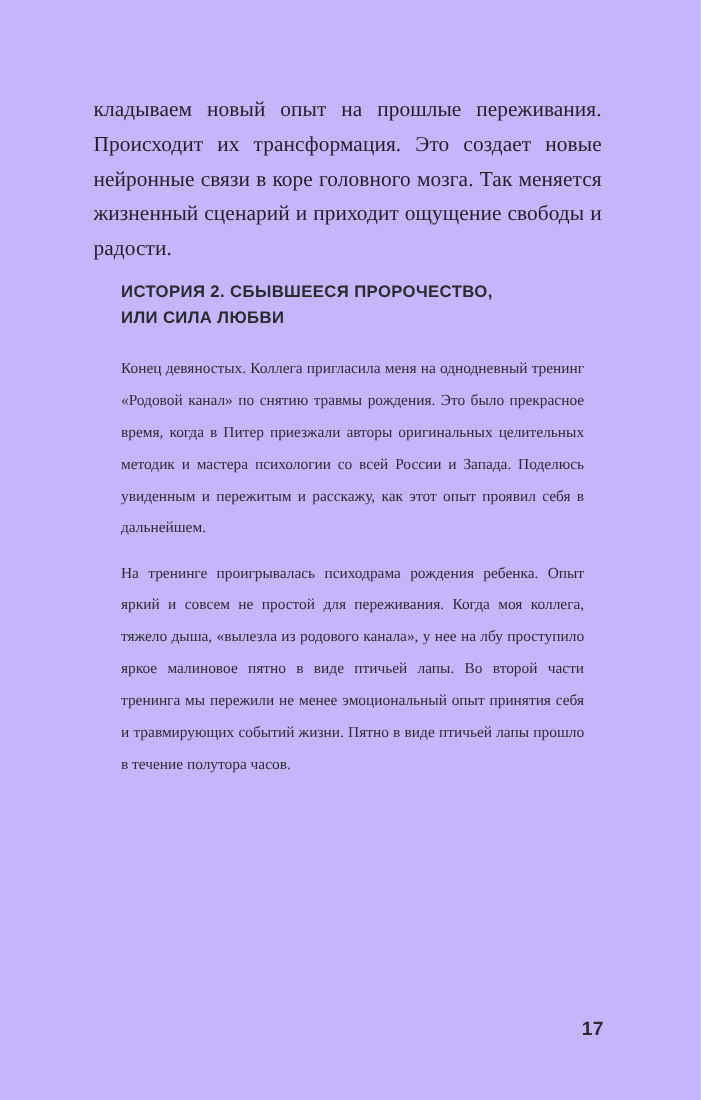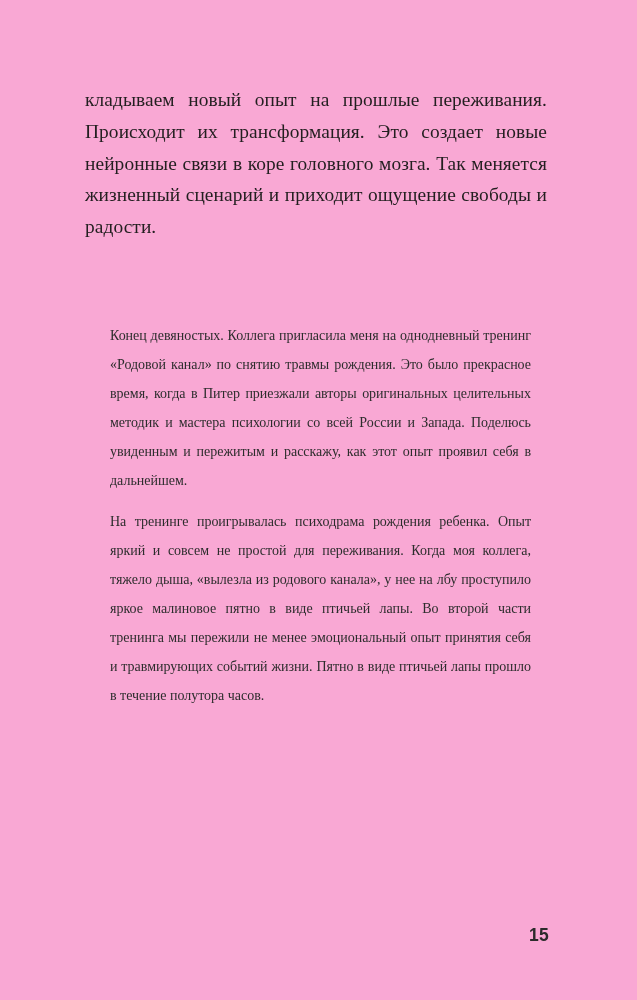--- a/index.html
+++ b/index.html
@@ -12,21 +12,21 @@
     background: #ffffff;
     font-family: "Liberation Sans", sans-serif;
     -webkit-font-smoothing: antialiased;
     overflow: hidden;
   }
 
   #page {
     position: relative;
     width: 637px;
     height: 1000px;
-    background: #f9a8d4;
+    background: #c4b5fd;
     box-sizing: border-box;
   }
 
   
   .serif-block {
     position: absolute;
     left: 85px;
     top: 84px;
     width: 462px;
   }
@@ -96,21 +96,23 @@
 </style>
 </head>
 <body>
 
 <div id="page">
 
   <div class="serif-block">
     <p class="serif-para">кладываем новый опыт на прошлые переживания. Происходит их трансформация. Это создает новые нейронные связи в коре головного мозга. Так меняется жизненный сценарий и приходит ощущение свободы и радости.</p>
   </div>
 
+  <h2 class="heading">ИСТОРИЯ 2. СБЫВШЕЕСЯ ПРОРОЧЕСТВО,
+ИЛИ СИЛА ЛЮБВИ</h2>
 
   <div class="body-block">
     <p class="body-para">Конец девяностых. Коллега пригласила меня на однодневный тренинг «Родовой канал» по снятию травмы рождения. Это было прекрасное время, когда в Питер приезжали авторы оригинальных целительных методик и мастера психологии со всей России и Запада. Поделюсь увиденным и пережитым и расскажу, как этот опыт проявил себя в дальнейшем.</p>
     <p class="body-para">На тренинге проигрывалась психодрама рождения ребенка. Опыт яркий и совсем не простой для переживания. Когда моя коллега, тяжело дыша, «вылезла из родового канала», у нее на лбу проступило яркое малиновое пятно в виде птичьей лапы. Во второй части тренинга мы пережили не менее эмоциональный опыт принятия себя и травмирующих событий жизни. Пятно в виде птичьей лапы прошло в течение полутора часов.</p>
   </div>
 
-  <div class="page-number">15</div>
+  <div class="page-number">17</div>
 
 </div>
 
 </body></html>

